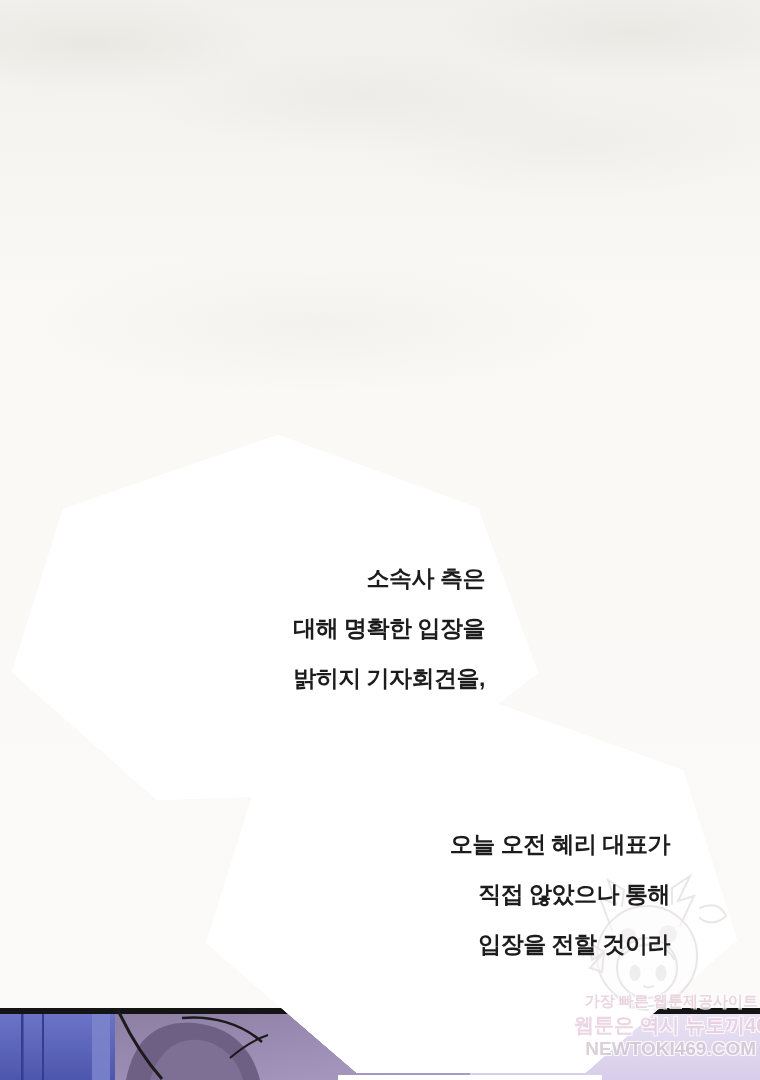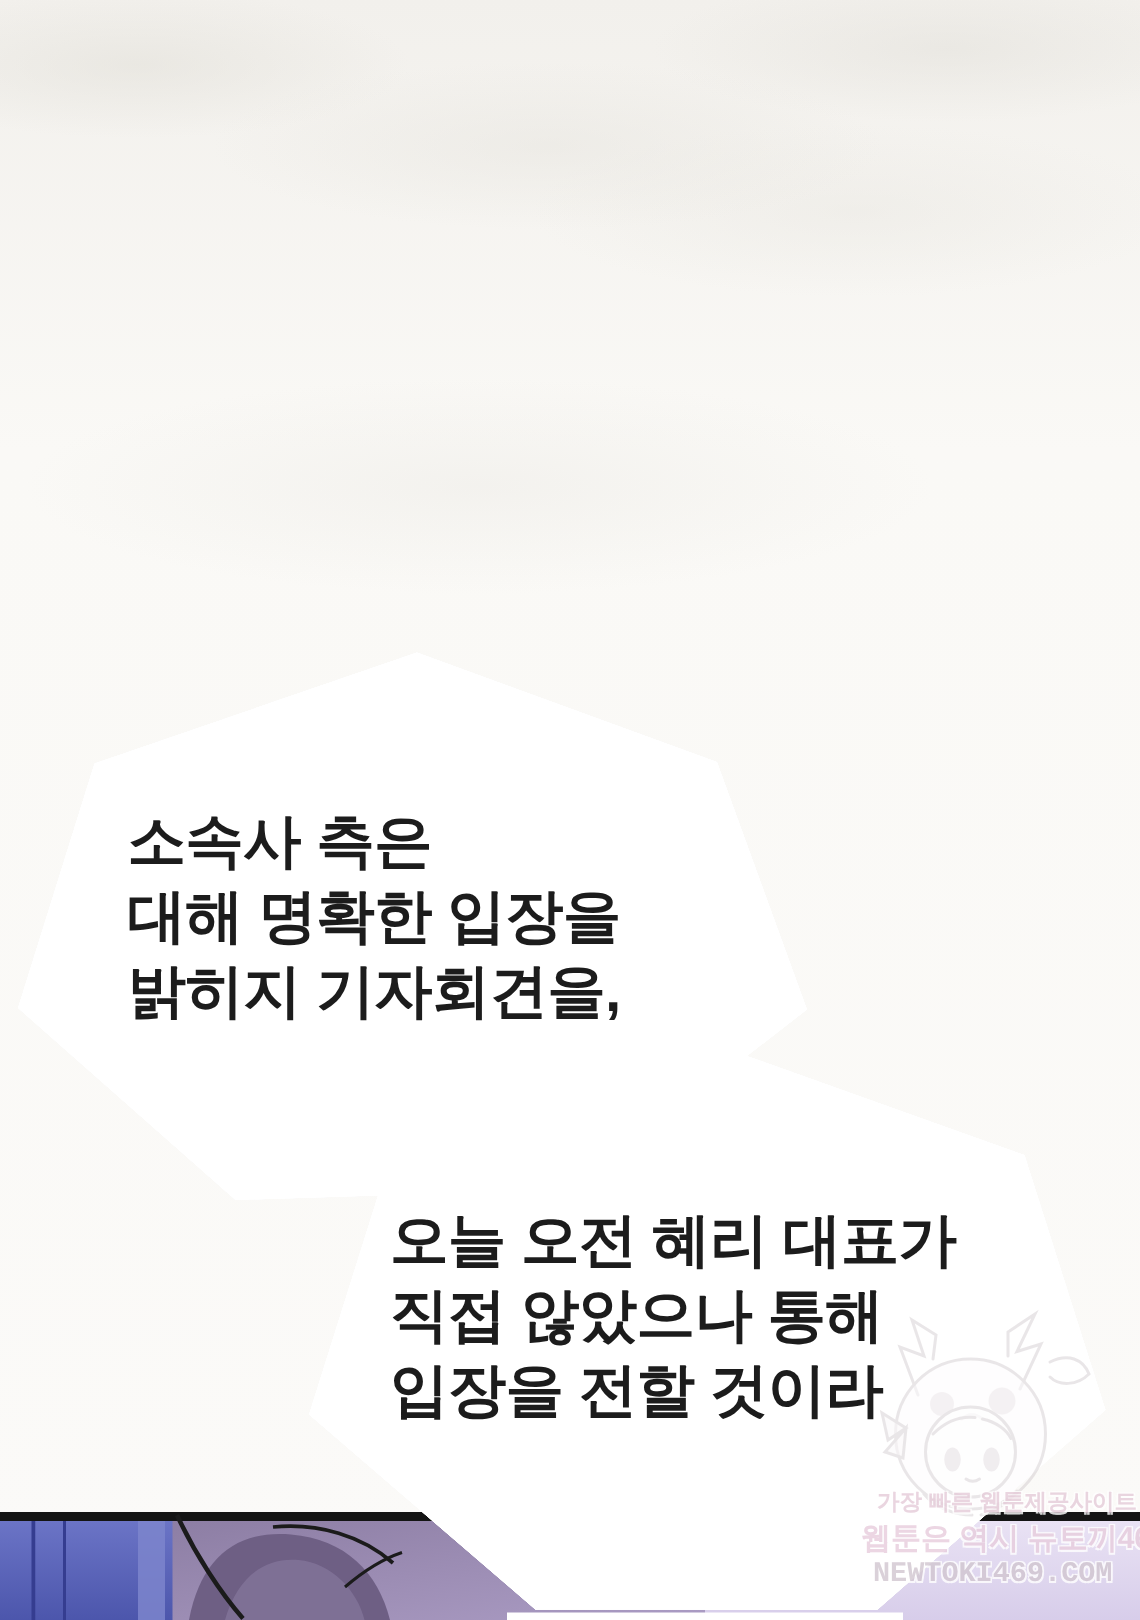--- a/index.html
+++ b/index.html
@@ -13,42 +13,43 @@
       radial-gradient(320px 80px at 48% 9%, rgba(229,227,221,.45), transparent 70%),
       radial-gradient(280px 70px at 83% 3%, rgba(226,224,218,.5), transparent 70%),
       radial-gradient(420px 100px at 42% 30%, rgba(233,231,226,.4), transparent 72%),
       radial-gradient(300px 80px at 75% 13%, rgba(231,229,223,.4), transparent 72%),
       linear-gradient(#f2f0ec, #faf9f6 300px, #fbfaf8);
   }
   .art-svg{position:absolute;left:0;top:0;}
   .speech{
     position:absolute;
     font-weight:700;
-    font-size:39px;
+    font-size:23px;
     line-height:50px;
     letter-spacing:-0.5px;
     color:#1c1c1c;
-    text-align:left;
+    text-align:right;
+    margin-top:16px;
   }
   .speech div{white-space:nowrap;}
   .speech-1{left:85px;top:537px;width:400px;}
   .speech-2{left:260px;top:803px;width:410px;}
   .wm-line{
     position:absolute;
     font-weight:700;
     white-space:nowrap;
     opacity:.82;
     text-shadow:
       0 0 2px #ffffff, 1px 1px 0 #ffffff, -1px -1px 0 #ffffff,
       1px -1px 0 #ffffff, -1px 1px 0 #ffffff;
   }
   .wm-1{left:576px;top:992px;width:182px;font-size:15px;text-align:right;color:#e6cdda;}
   .wm-2{left:574px;top:1012px;width:186px;font-size:20px;text-align:center;color:#e8cede;}
-  .wm-3{left:582px;top:1038px;width:174px;font-size:19px;text-align:left;
-        font-family:Liberation Mono, monospace;color:#d2c7d1;}
+  .wm-3{left:582px;top:1038px;width:174px;font-size:19px;text-align:right;
+        font-family:Liberation Sans, sans-serif;color:#d2c7d1;}
 </style>
 </head>
 <body>
 
 <div class="page">
 
   <svg class="art-svg" width="760" height="1080" viewBox="0 0 760 1080">
     <defs>
       <linearGradient id="blueGrad" x1="0" y1="0" x2="0" y2="1">
         <stop offset="0" stop-color="#6b74c6"></stop>

